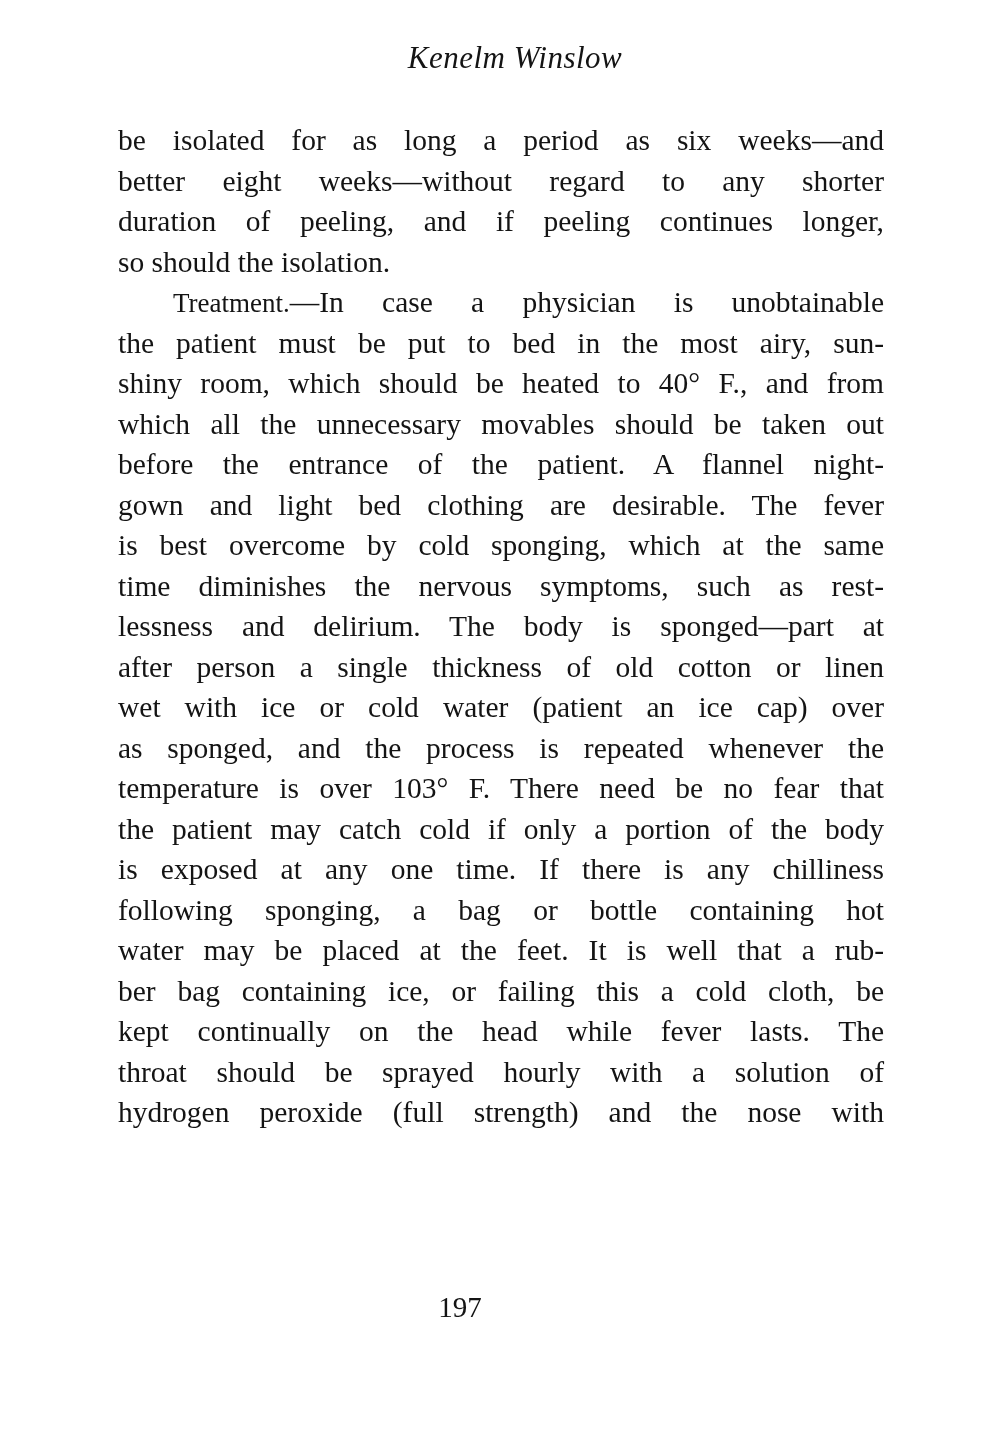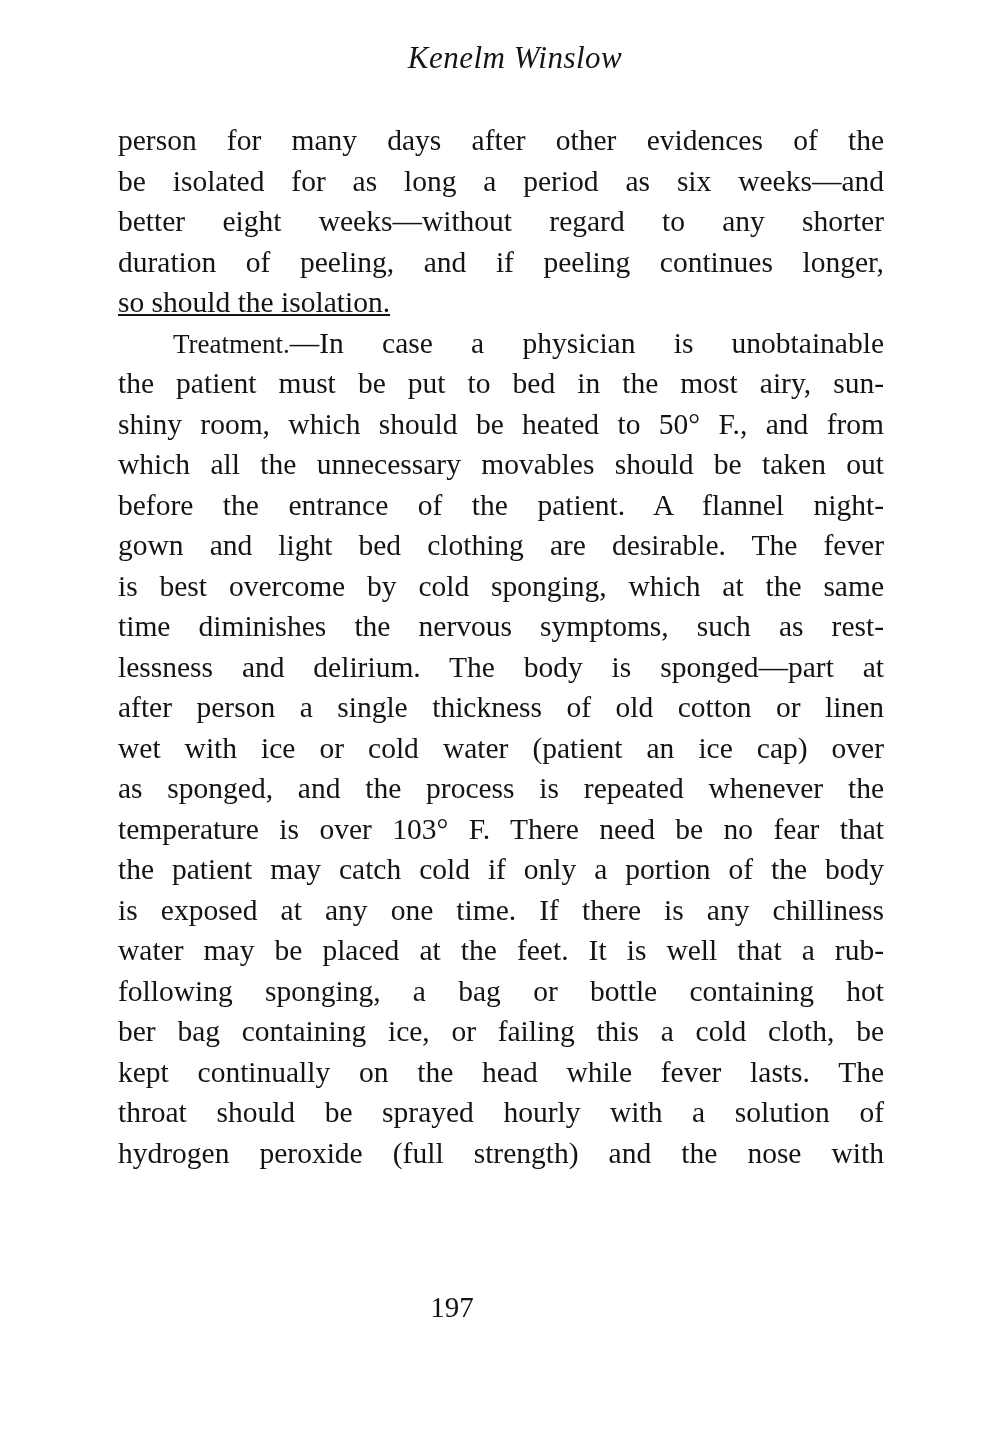--- a/index.html
+++ b/index.html
@@ -36,69 +36,67 @@
       height: 40.5px;
       line-height: 40.5px;
       font-size: 29.5px;
       white-space: nowrap;
       text-align: justify;
       text-align-last: justify;
     }
     .line.last {
       text-align: left;
       text-align-last: left;
-      text-decoration: underline;
     }
     .line.indent {
       padding-left: 55px;
     }
     .run-in {
       font-weight: normal;
       font-size: 27px;
     }
     .folio {
       position: absolute;
       top: 1291px;
-      left: 4px;
+      left: 12px;
       width: 896px;
       text-align: center;
       font-size: 29px;
     }
   </style>
 </head>
 <body>
 
 <div class="running-head">Kenelm Winslow</div>
 
 <div class="text-block">
   <div>
-    <span class="line">person for many days after other evidences of the</span>
     <span class="line">be isolated for as long a period as six weeks—and</span>
     <span class="line">better eight weeks—without regard to any shorter</span>
     <span class="line">duration of peeling, and if peeling continues longer,</span>
     <span class="line last">so should the isolation.</span>
   </div>
   <div>
     <span class="line indent"><span class="run-in">Treatment.</span><span>—In case a physician is unobtainable</span></span>
     <span class="line">the patient must be put to bed in the most airy, sun-</span>
-    <span class="line">shiny room, which should be heated to 50° F., and from</span>
+    <span class="line">shiny room, which should be heated to 40° F., and from</span>
     <span class="line">which all the unnecessary movables should be taken out</span>
     <span class="line">before the entrance of the patient.  A flannel night-</span>
     <span class="line">gown and light bed clothing are desirable.  The fever</span>
     <span class="line">is best overcome by cold sponging, which at the same</span>
     <span class="line">time diminishes the nervous symptoms, such as rest-</span>
     <span class="line">lessness and delirium.  The body is sponged—part at</span>
     <span class="line">after person a single thickness of old cotton or linen</span>
     <span class="line">wet with ice or cold water (patient an ice cap) over</span>
     <span class="line">as sponged, and the process is repeated whenever the</span>
     <span class="line">temperature is over 103° F.  There need be no fear that</span>
     <span class="line">the patient may catch cold if only a portion of the body</span>
     <span class="line">is exposed at any one time.  If there is any chilliness</span>
+    <span class="line">following sponging, a bag or bottle containing hot</span>
     <span class="line">water may be placed at the feet.  It is well that a rub-</span>
-    <span class="line">following sponging, a bag or bottle containing hot</span>
     <span class="line">ber bag containing ice, or failing this a cold cloth, be</span>
     <span class="line">kept continually on the head while fever lasts.  The</span>
     <span class="line">throat should be sprayed hourly with a solution of</span>
     <span class="line">hydrogen peroxide (full strength) and the nose with</span>
   </div>
 </div>
 
 <div class="folio">197</div>
 
 </body></html>

